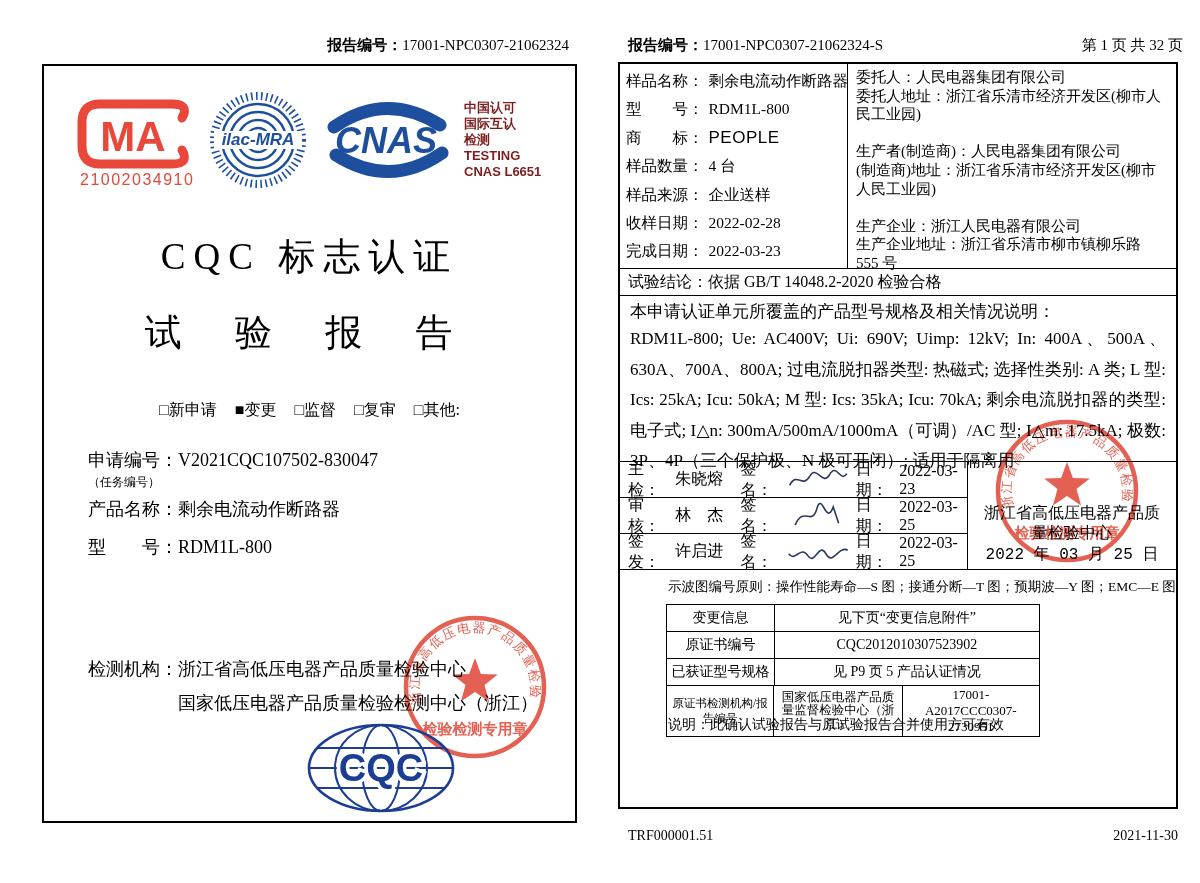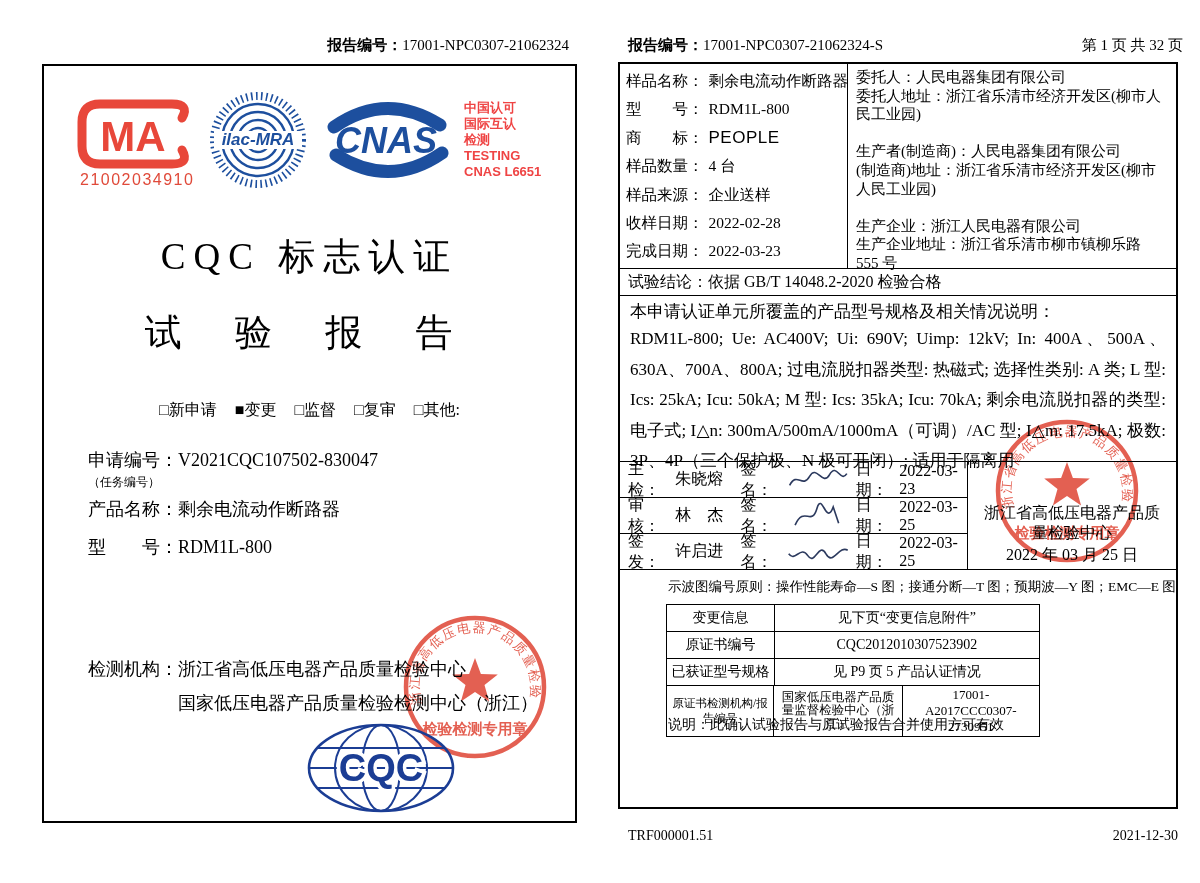--- a/index.html
+++ b/index.html
@@ -11,21 +11,21 @@
   .hdr{font-size:15px;}
   .hdr .lab{font-weight:bold;font-family:"Liberation Sans","DejaVu Sans",sans-serif;}
   .hdr-left{left:42px;top:36px;width:527px;text-align:right;padding-right:4px;}
   .hdr-right-no{left:628px;top:36px;}
   .hdr-right-page{left:945px;top:36px;width:238px;text-align:right;font-size:15px;}
   .ftr-left{left:628px;top:828px;font-size:14px;}
   .ftr-right{left:1000px;top:828px;width:178px;text-align:right;font-size:14px;}
   
   .lp{left:42px;top:64px;width:531px;height:755px;border:2px solid #000;}
   .logo-row{left:28px;top:24px;width:480px;display:flex;align-items:center;gap:14px;}
-  .accred{color:#ef4444;font-weight:bold;font-size:13px;line-height:16px;}
+  .accred{color:#7f1d1d;font-weight:bold;font-size:13px;line-height:16px;}
   .title1{left:0;top:166px;width:100%;text-align:center;font-size:37px;letter-spacing:8px;}
   .title2{left:0;top:242px;width:100%;text-align:center;font-size:37px;letter-spacing:22px;}
   .cbrow{left:0;top:334px;width:100%;text-align:center;font-size:16px;}
   .cbrow span.item{margin:0 7px;}
   .fields{left:44px;top:382px;font-size:18px;}
   .frow{margin-bottom:4px;}
   .fnote{font-size:12px;margin:-2px 0 6px 0;}
   .frow2{margin-top:14px;}
   .agency{left:44px;top:586px;font-size:18px;line-height:34px;}
   .agency .l2{margin-left:90px;}
@@ -47,21 +47,21 @@
   .spec-body{font-size:17px;line-height:30.5px;text-align:justify;}
   .sigrow{left:0;width:348px;height:36px;border-right:1.5px solid #000;border-bottom:1.5px solid #000;
           display:flex;align-items:center;font-size:16px;padding-left:8px;box-sizing:border-box;}
   .sig1{top:398px;} .sig2{top:434px;} .sig3{top:470px;}
   .sigrow .role{width:52px;} .sigrow .name{width:72px;} .sigrow .sg{width:48px;}
   .sigrow .dt{margin-left:4px;}
   .scribble{margin:0 2px;}
   .c-org{left:348px;top:398px;width:208px;height:108px;border-bottom:1.5px solid #000;
          display:flex;flex-direction:column;justify-content:flex-end;align-items:center;
          font-size:16px;line-height:20px;text-align:center;padding:0 10px 4px 10px;}
-  .c-org .orgdate{margin-top:2px;white-space:nowrap;}
+  .c-org .orgdate{margin-top:2px;white-space:nowrap;font-family:Liberation Mono, monospace;}
   .stamp-rp{left:372px;top:352px;}
   .c-remark-label{left:0;top:506px;width:38px;height:237px;border-right:1.5px solid #000;
                   display:flex;align-items:center;justify-content:center;font-size:15px;letter-spacing:2px;}
   .c-remark{left:38px;top:506px;width:518px;height:237px;}
   .osc{position:absolute;left:10px;top:8px;font-size:13.5px;}
   .itable{position:absolute;left:8px;top:34px;width:374px;border:1px solid #000;box-sizing:border-box;}
   .irow{display:flex;border-bottom:1px solid #000;}
   .irow:last-child{border-bottom:none;}
   .icell{box-sizing:border-box;border-right:1px solid #000;display:flex;align-items:center;justify-content:center;
          text-align:center;font-size:14px;padding:1px 4px;}
@@ -283,15 +283,15 @@
           <path id="ringR" d="M 22,94 A 56,56 0 1 1 128,94" fill="none"></path>
         </defs>
       <text font-size="13" fill="#e04a3a" letter-spacing="1.5">
         <textPath href="#ringR" startOffset="2">浙江省高低压电器产品质量检验中心</textPath>
       </text>
       <text x="75" y="122" text-anchor="middle" font-size="15" font-weight="bold" fill="#e04a3a">检验检测专用章</text>
     </svg>
   </div>
 
   <div class="abs ftr-left">TRF000001.51</div>
-  <div class="abs ftr-right">2021-12-30</div>
+  <div class="abs ftr-right">2021-11-30</div>
 
 </div>
 
 </body></html>

